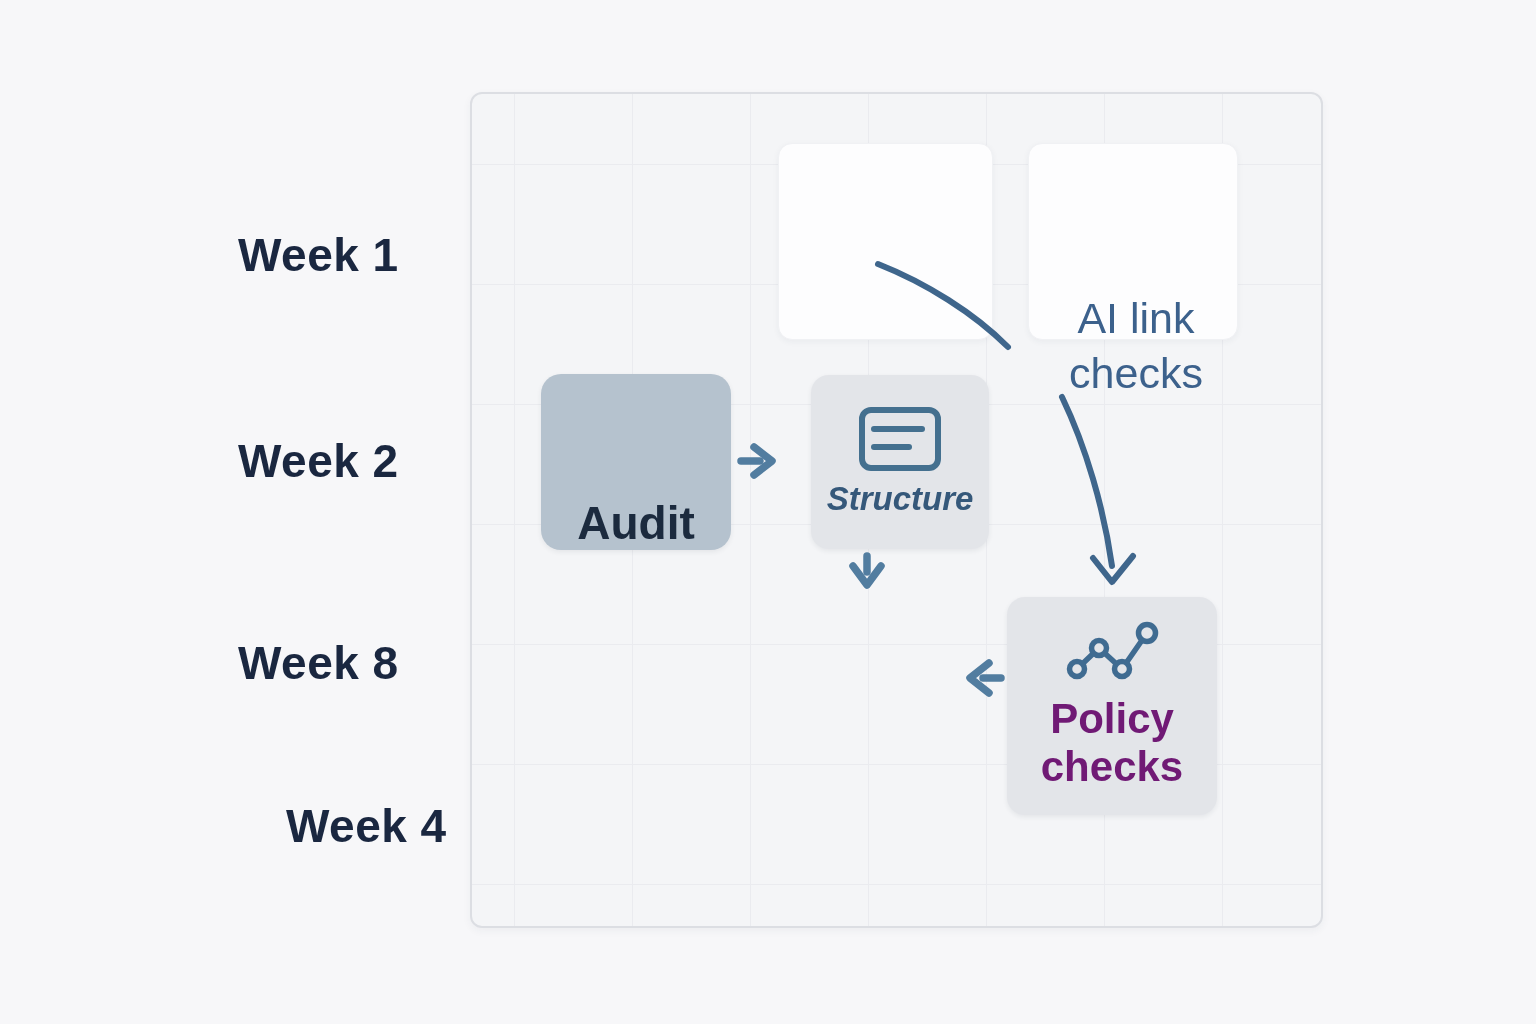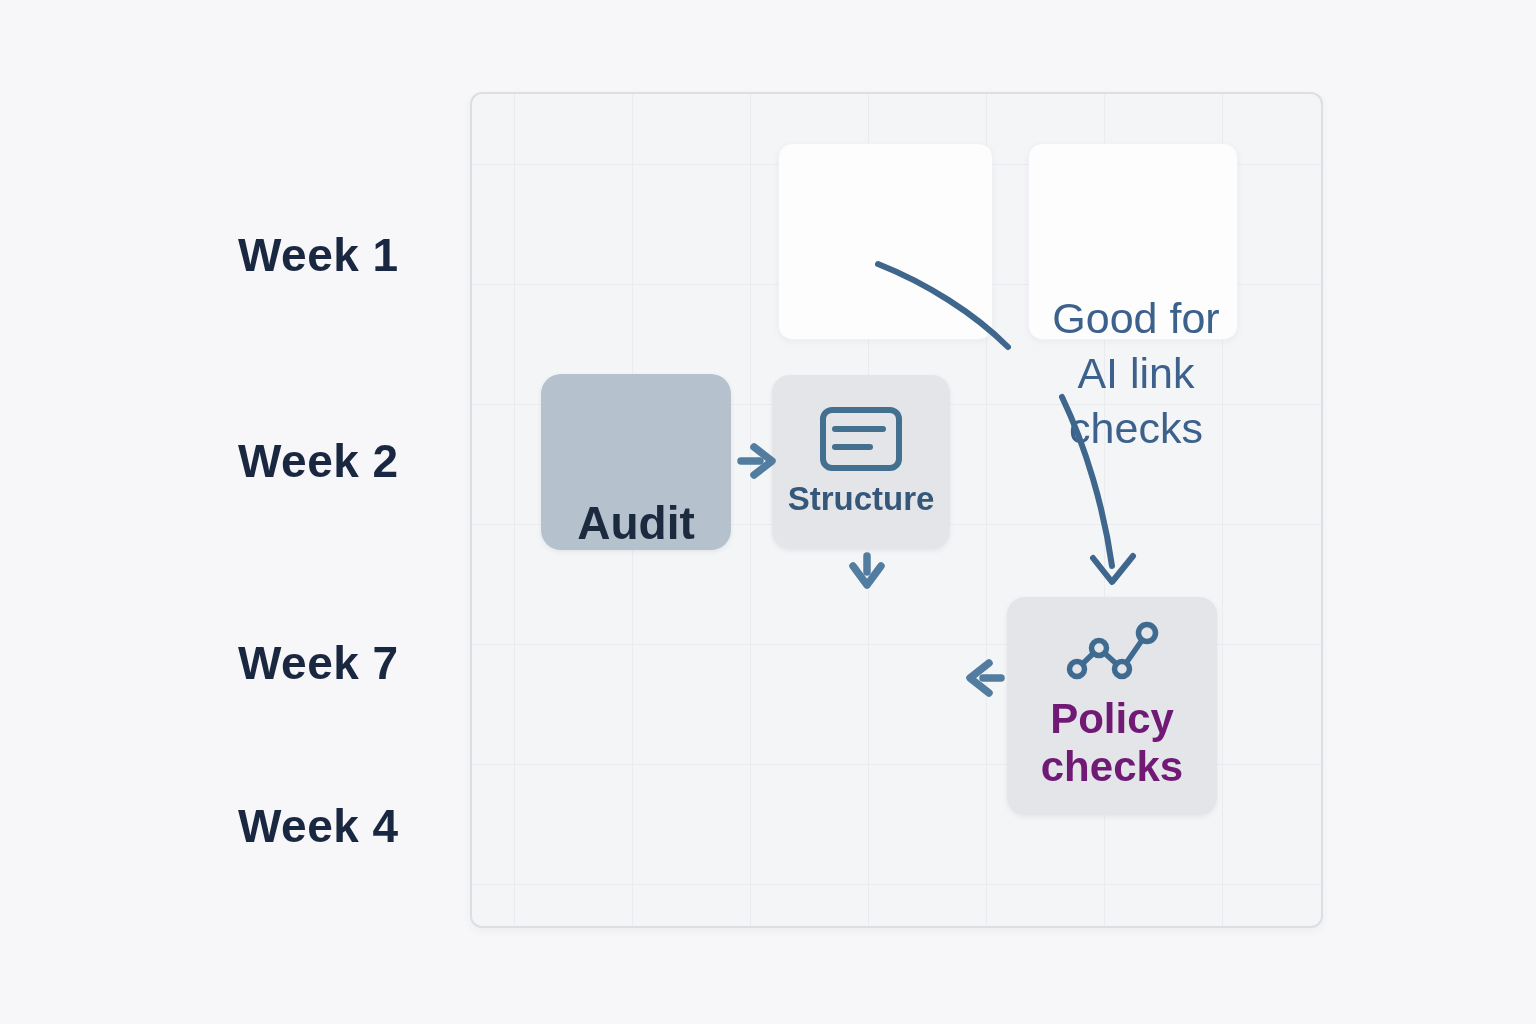--- a/index.html
+++ b/index.html
@@ -16,21 +16,21 @@
     position: absolute;
     left: 238px;
     font-size: 46px;
     font-weight: 700;
     color: #1a2740;
     letter-spacing: 0.5px;
   }
   #week-1 { top: 228px; }
   #week-2 { top: 434px; }
   #week-3 { top: 636px; }
-  #week-4 { top: 799px; }
+  #week-4 { top: 799px; margin-left: 48px; }
 
   .panel {
     position: absolute;
     left: 470px;
     top: 92px;
     width: 853px;
     height: 836px;
     background-color: #f4f5f7;
     background-image:
       linear-gradient(to right, #eaebef 1.5px, transparent 1.5px),
@@ -66,21 +66,21 @@
     left: 541px; top: 374px; width: 190px; height: 176px;
     background: #b5c2ce;
     border-radius: 20px;
     justify-content: flex-end;
   }
   #node-audit .node-label {
     font-size: 46px;
     font-weight: 700;
     color: #1b2a3e;
   }
-  #node-structure { left: 772px; top: 375px; width: 178px; height: 174px; gap: 8px; }
+  #node-structure { left: 811px; top: 375px; width: 178px; height: 174px; gap: 8px; font-style: italic; }
   #node-structure .node-label {
     font-size: 33px;
     font-weight: 700;
     color: #35587a;
   }
   #node-evidence { left: 778px; top: 597px; width: 180px; height: 168px; gap: 14px; }
   #node-evidence .node-label {
     font-size: 36px;
     font-weight: 700;
     color: #3a6088;
@@ -118,21 +118,21 @@
 
   .node-icon { display: block; }
 </style>
 </head>
 <body>
 
 <div class="stage">
 
   <div class="week-label" id="week-1">Week 1</div>
   <div class="week-label" id="week-2">Week 2</div>
-  <div class="week-label" id="week-3">Week 7</div>
+  <div class="week-label" id="week-3">Week 8</div>
   <div class="week-label" id="week-4">Week 4</div>
 
   <div class="panel"></div>
 
   <div class="card" id="card-1"></div>
   <div class="card" id="card-2"></div>
 
   <div class="node" id="node-audit">
     <span class="node-label">Audit</span>
   </div>
@@ -154,21 +154,20 @@
       <line x1="58" y1="48" x2="83" y2="12"></line>
       <circle cx="13" cy="48" r="7.5" fill="#e3e5e9"></circle>
       <circle cx="35" cy="27" r="7.5" fill="#e3e5e9"></circle>
       <circle cx="58" cy="48" r="7.5" fill="#e3e5e9"></circle>
       <circle cx="83" cy="12" r="8.5" fill="#e3e5e9"></circle>
     </svg>
     <span class="node-label">Policy checks</span>
   </div>
 
   <div class="annotation">
-    <div>Good for</div>
     <div>AI link checks</div>
   </div>
 
   <svg class="overlay" viewBox="0 0 1536 1024" fill="none" stroke-linecap="round" stroke-linejoin="round">
 
     <g stroke="#527da0" stroke-width="7.5">
       <path d="M 741 461 L 760 461"></path>
       <path d="M 754 447 L 772 461 L 754 475"></path>
     </g>
 

